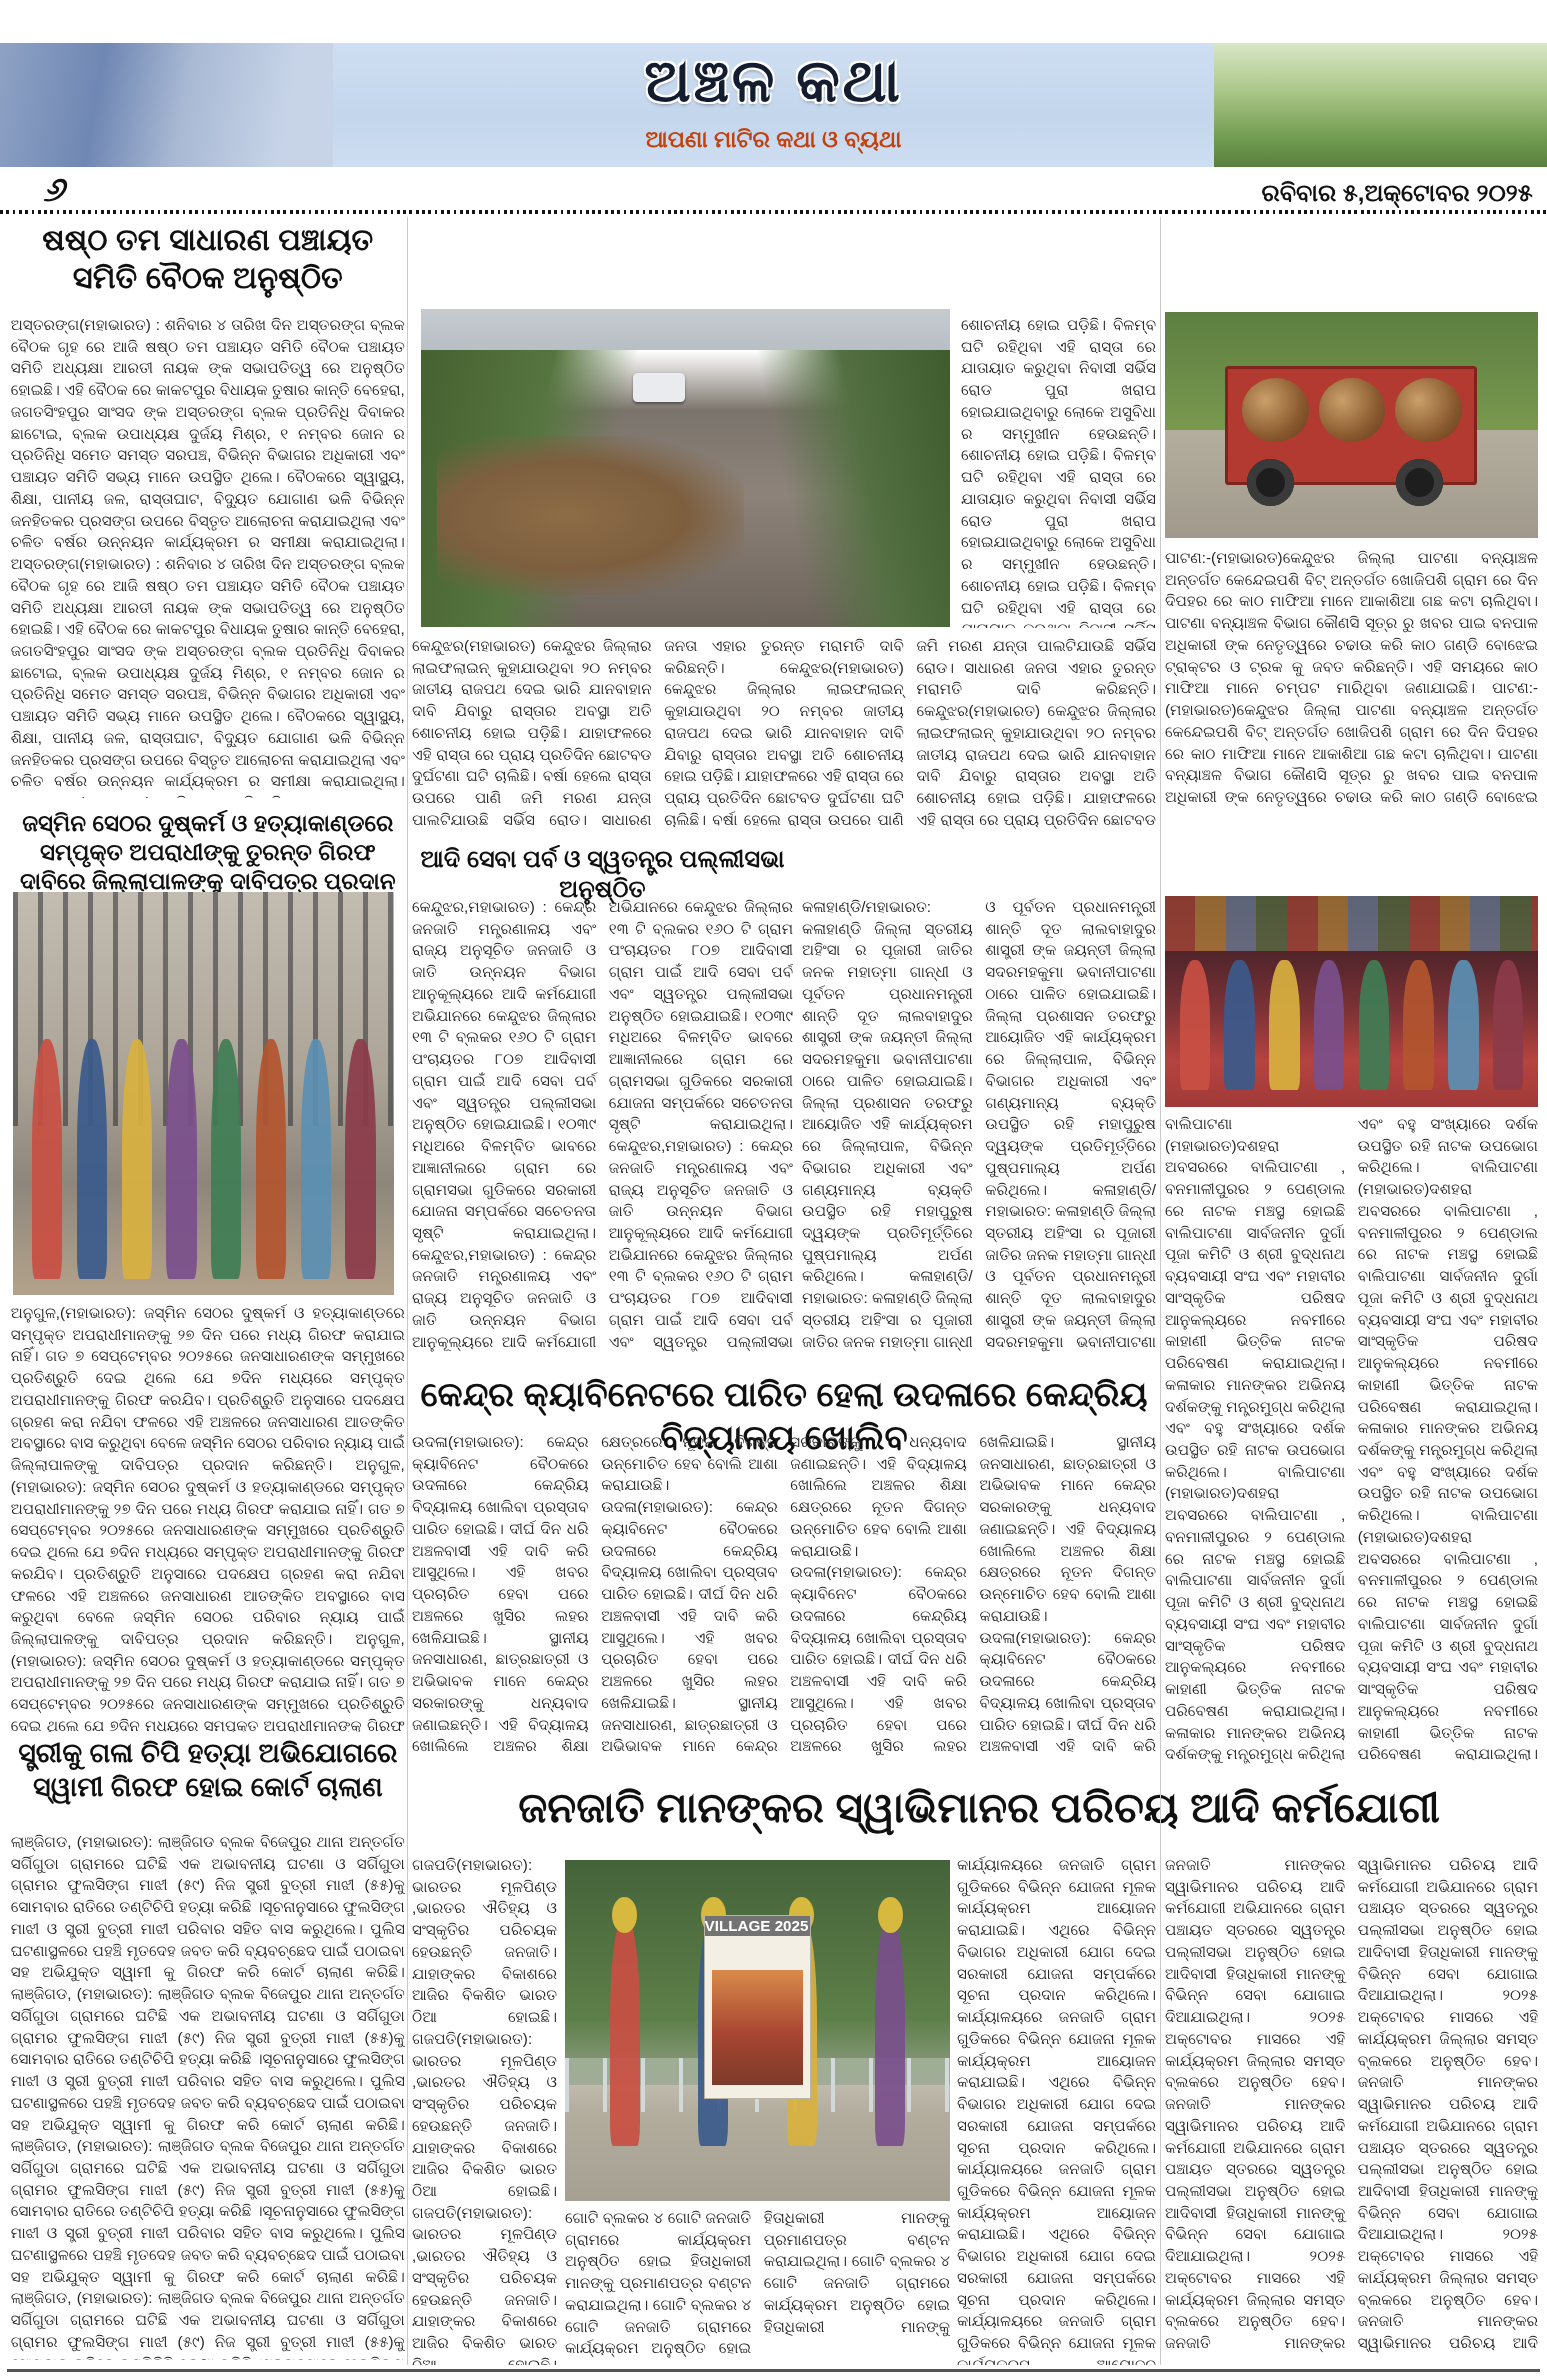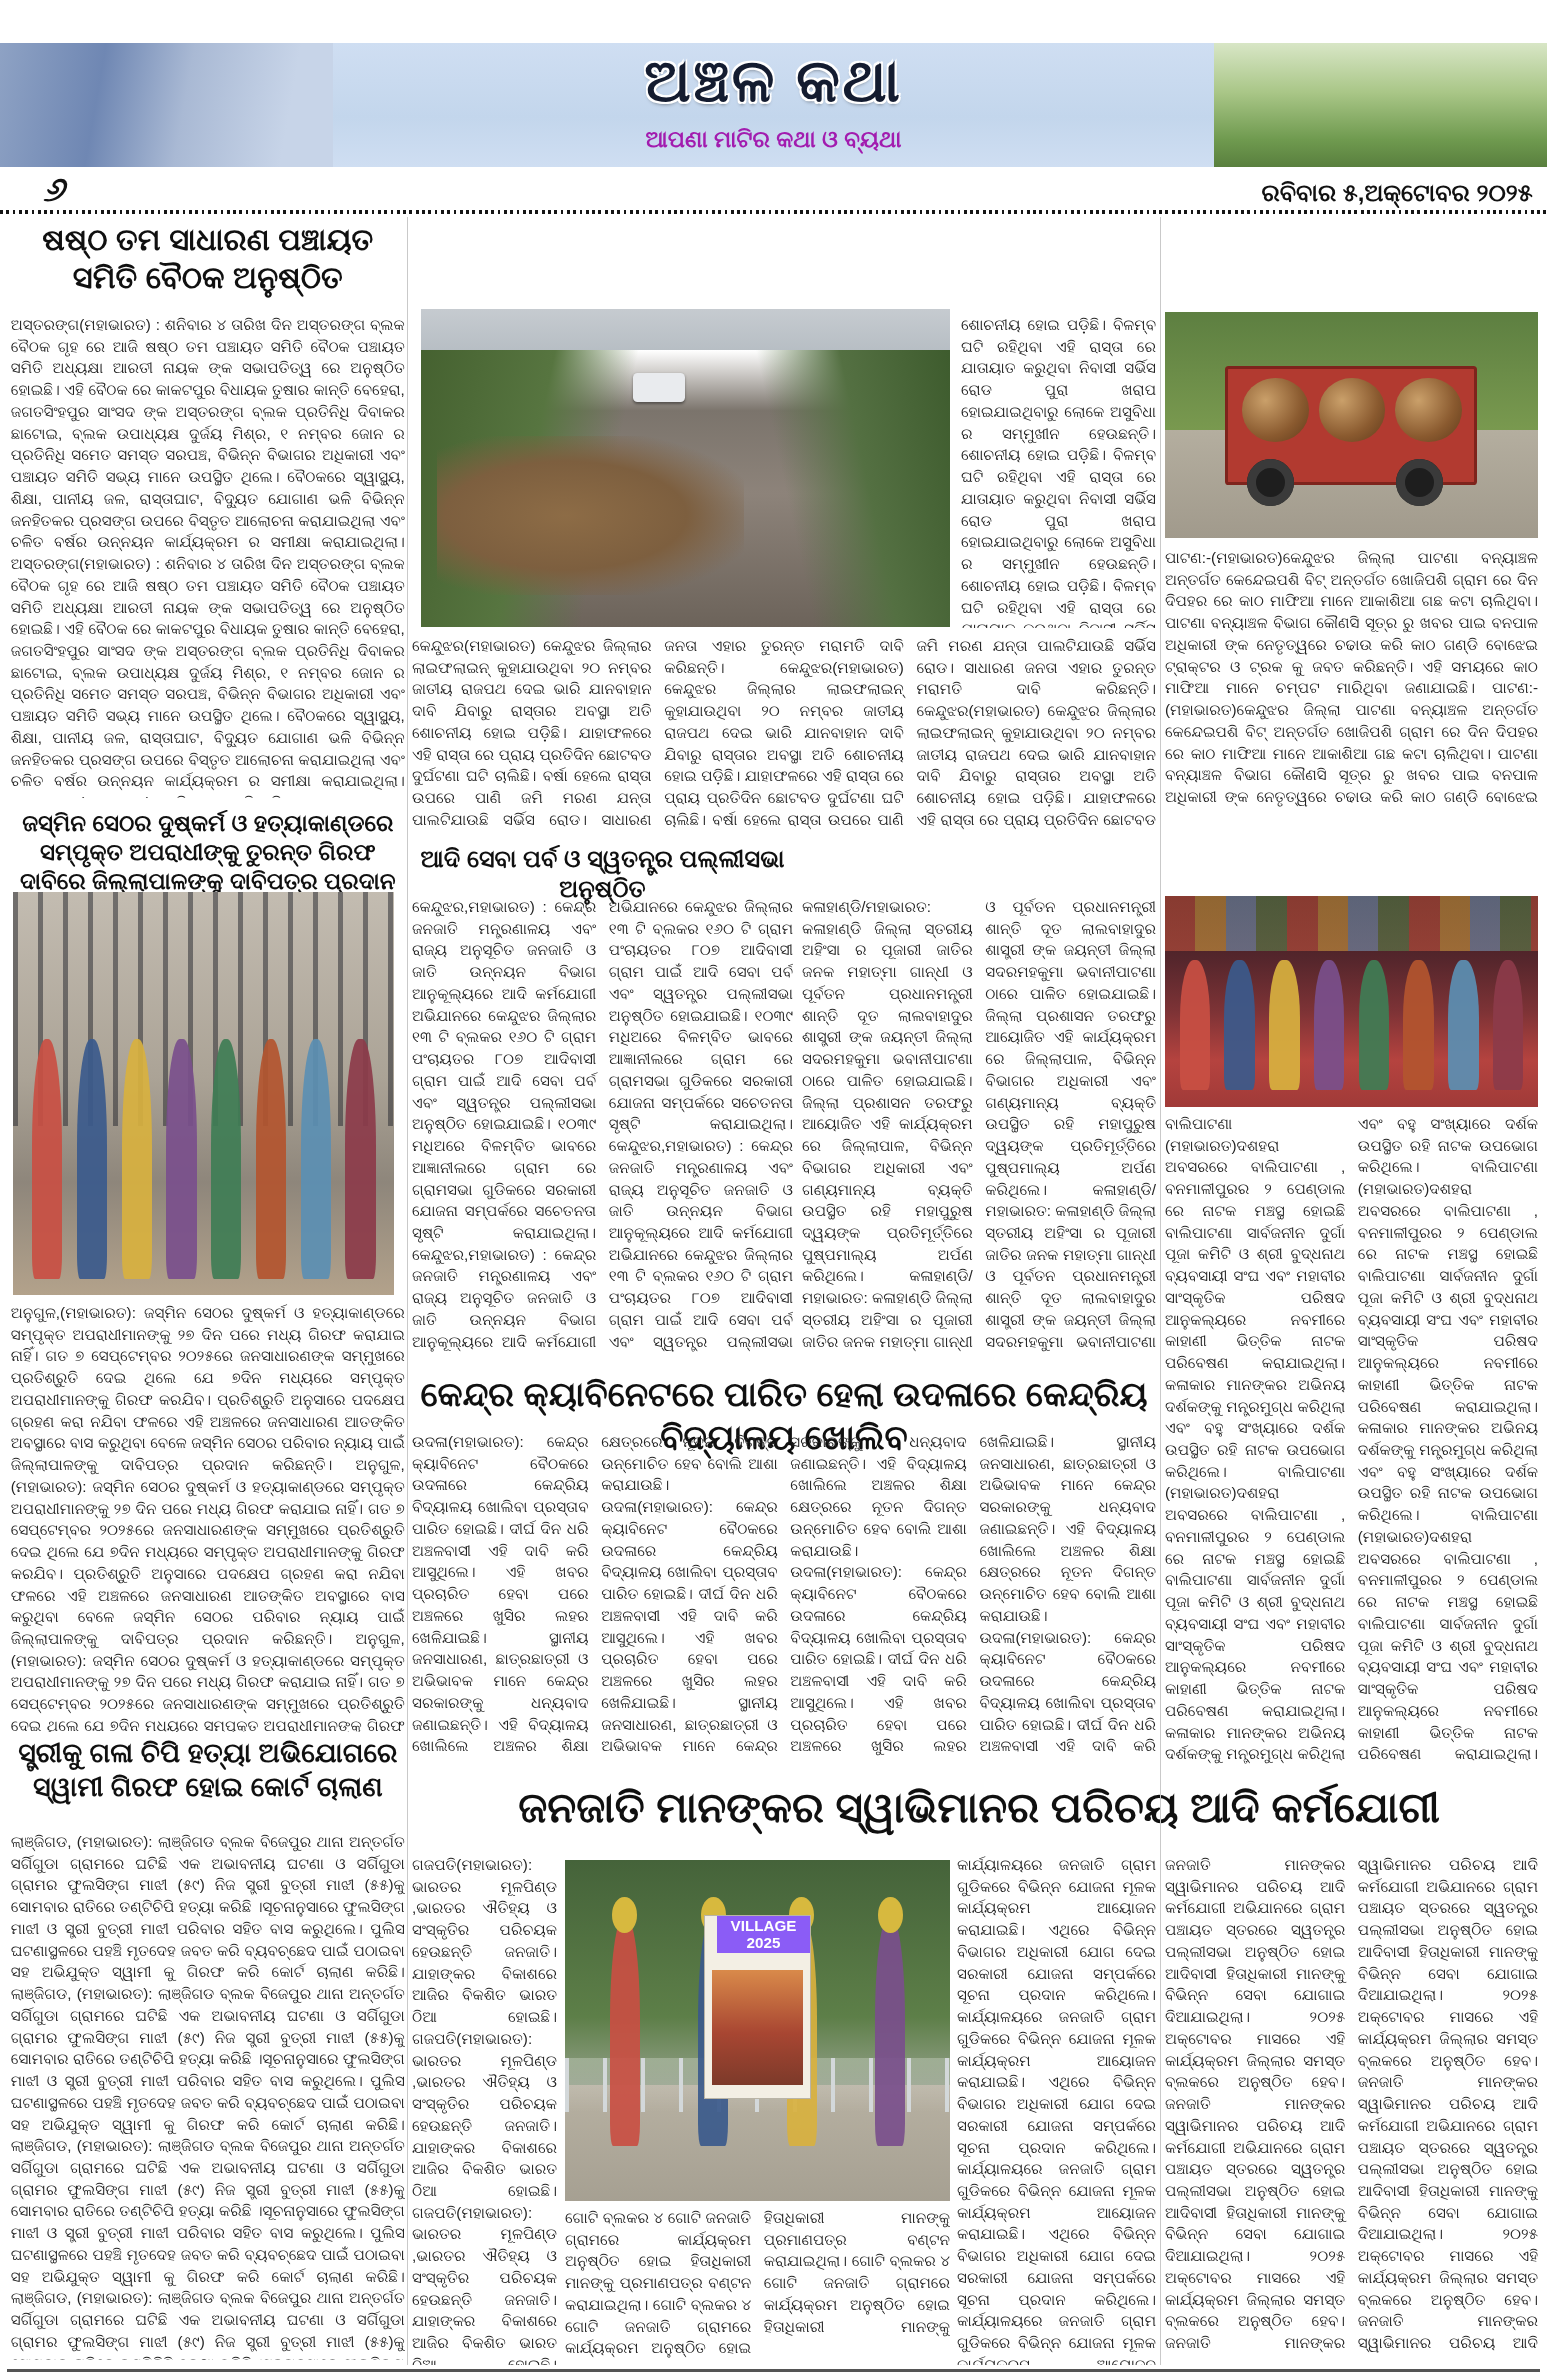--- a/index.html
+++ b/index.html
@@ -8,21 +8,21 @@
         margin:0 auto;overflow:hidden;}
   .abs{position:absolute;}
   
   .band{left:0;top:43px;width:1547px;height:124px;background:linear-gradient(180deg,#cfdef2 0%,#c3d6ec 60%,#cfdef2 100%);}
   .mast-photo{top:43px;width:333px;height:124px;overflow:hidden;}
   .mast-left{left:0;background:linear-gradient(100deg,#8ea2c4 0%,#6f87b3 30%,#a9b9d4 55%,#c7d4e8 85%);}
   .mast-right{left:1214px;background:linear-gradient(180deg,#d8e6c6 0%,#a9c687 40%,#6f9a4f 78%,#597f3e 100%);}
   .title{left:0;top:47px;width:1547px;text-align:center;font-size:59px;font-weight:bold;
          letter-spacing:2.7px;color:#141c30;
          text-shadow:-1.8px -1.8px 0 #fff,1.8px -1.8px 0 #fff,-1.8px 1.8px 0 #fff,1.8px 1.8px 0 #fff,0 2.7px 3.6px rgba(0,0,0,.35);}
-  .tagline{left:0;top:126px;width:1547px;text-align:center;font-size:23px;font-weight:bold;color:#a21caf;}
+  .tagline{left:0;top:126px;width:1547px;text-align:center;font-size:23px;font-weight:bold;color:#c2410c;}
   .pagenum{left:43px;top:170px;font-size:34px;font-weight:bold;font-style:italic;color:#111;}
   .dateline{right:14.3px;top:179px;font-size:24px;font-weight:bold;color:#111;text-align:right;margin-left:19px;}
   .dotrule{left:0;top:210px;width:1547px;height:3.6px;
            background:repeating-linear-gradient(90deg,#151515 0 2.7px,transparent 2.7px 6.3px);}
   .botrule{left:7.2px;top:2369px;width:1533px;height:2.7px;background:#555;}
   
   .hl{font-weight:bold;color:#101010;text-align:center;line-height:1.25;}
   .body{font-size:15.2px;line-height:1.43;text-align:justify;color:#232323;overflow:hidden;}
   .cols2{column-count:2;column-gap:12.6px;}
   .cols3{column-count:3;column-gap:12.6px;}
@@ -57,21 +57,21 @@
   .crowd span:nth-child(8n+3){background:#d8b13f;}
   .crowd span:nth-child(8n+4){background:#7a4f8c;}
   .crowd span:nth-child(8n+5){background:#3f7d55;}
   .crowd span:nth-child(8n+6){background:#b3552f;}
   .crowd span:nth-child(8n+7){background:#5b8fb3;}
   .crowd span:nth-child(8n+8){background:#8c3b4a;}
   .vperson{width:14%;height:56%;border-radius:42% 42% 6% 6%;position:relative;
      background:linear-gradient(180deg,#e7d7ae 0 16%,#c23a34 16% 38%,#d9853f 38% 62%,#a83048 62% 100%);}
   .vperson::before{content:"";position:absolute;left:8%;top:-9%;width:84%;height:16%;border-radius:50%;background:#e3c03f;}
   .poster{left:36%;top:16%;width:28%;height:54%;background:#f3efe4;border:1.8px solid #b9b4a6;box-sizing:border-box;}
-  .poster-band{display:block;background:#8b5cf6;color:#fff;font-weight:bold;font-size:15.2px;text-align:center;padding:1.8px 0;margin-left:12px;}
+  .poster-band{display:block;background:#737373;color:#fff;font-weight:bold;font-size:15.2px;text-align:left;padding:1.8px 0;}
   .poster-img{position:absolute;left:7%;right:7%;top:30%;bottom:7%;
      background:linear-gradient(180deg,#d98a4a 0%,#a84632 55%,#7c3a2a 100%);}
   .vline{width:0.9px;background:#c9c9c9;}
 </style>
 </head>
 <body>
 
 <div id="page">
 
   <div class="abs band"></div>

